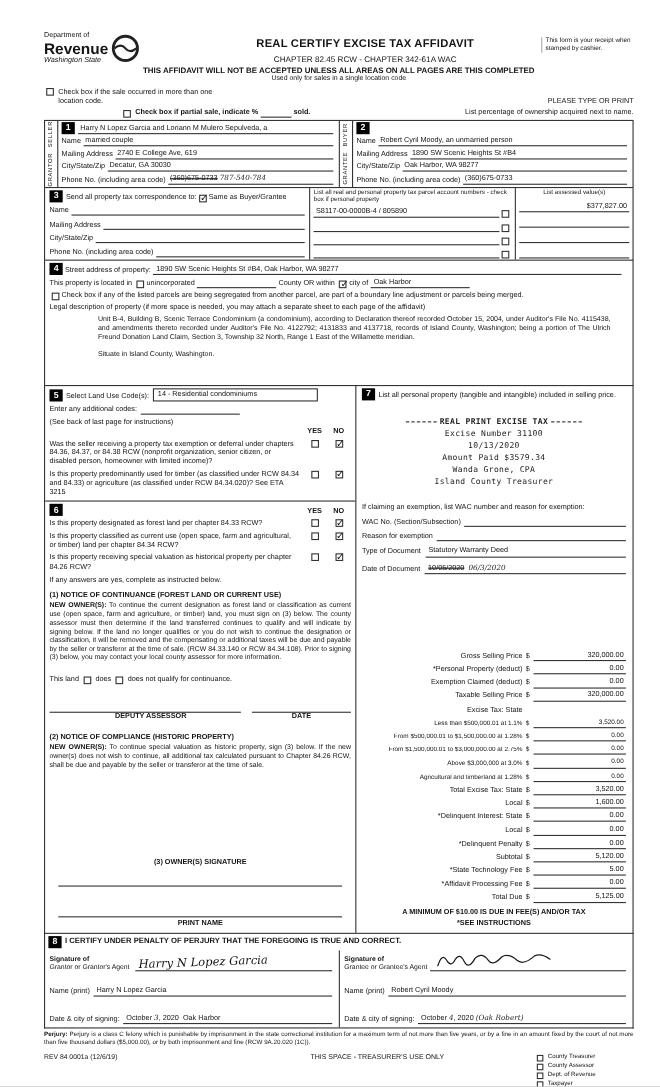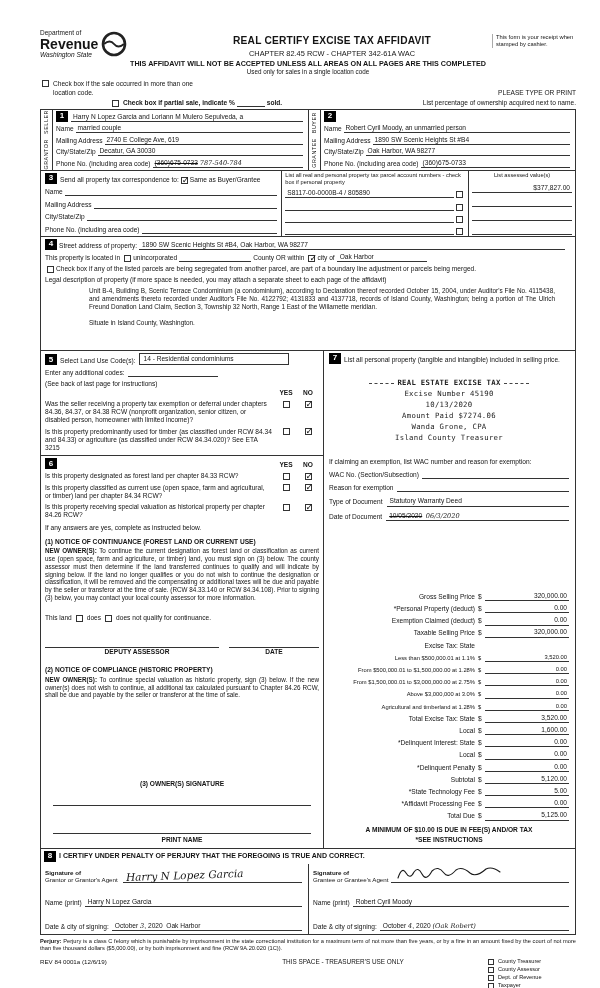--- a/index.html
+++ b/index.html
@@ -397,25 +397,25 @@
     </div>
 
     <div class="right7">
       <div class="lur">
         <span class="badge">7</span>
         <span>List all personal property (tangible and intangible) included in selling price.</span>
       </div>
 
       <div class="stamp">
         <div class="stamp-title">
-            <span>REAL ESTATE EXCISE TAX</span>
-          </div>
-        <div>Excise Number 45190</div>
+            <span>REAL PRINT EXCISE TAX</span>
+          </div>
+        <div>Excise Number 31100</div>
         <div>10/13/2020</div>
-        <div>Amount Paid $7274.06</div>
+        <div>Amount Paid $3579.34</div>
         <div>Wanda Grone, CPA</div>
         <div>Island County Treasurer</div>
       </div>
 
       <div class="exm">If claiming an exemption, list WAC number and reason for exemption:</div>
       <div class="exrow">
         <span>WAC No. (Section/Subsection)</span>
         <span class="fill"></span>
       </div>
       <div class="exrow">

